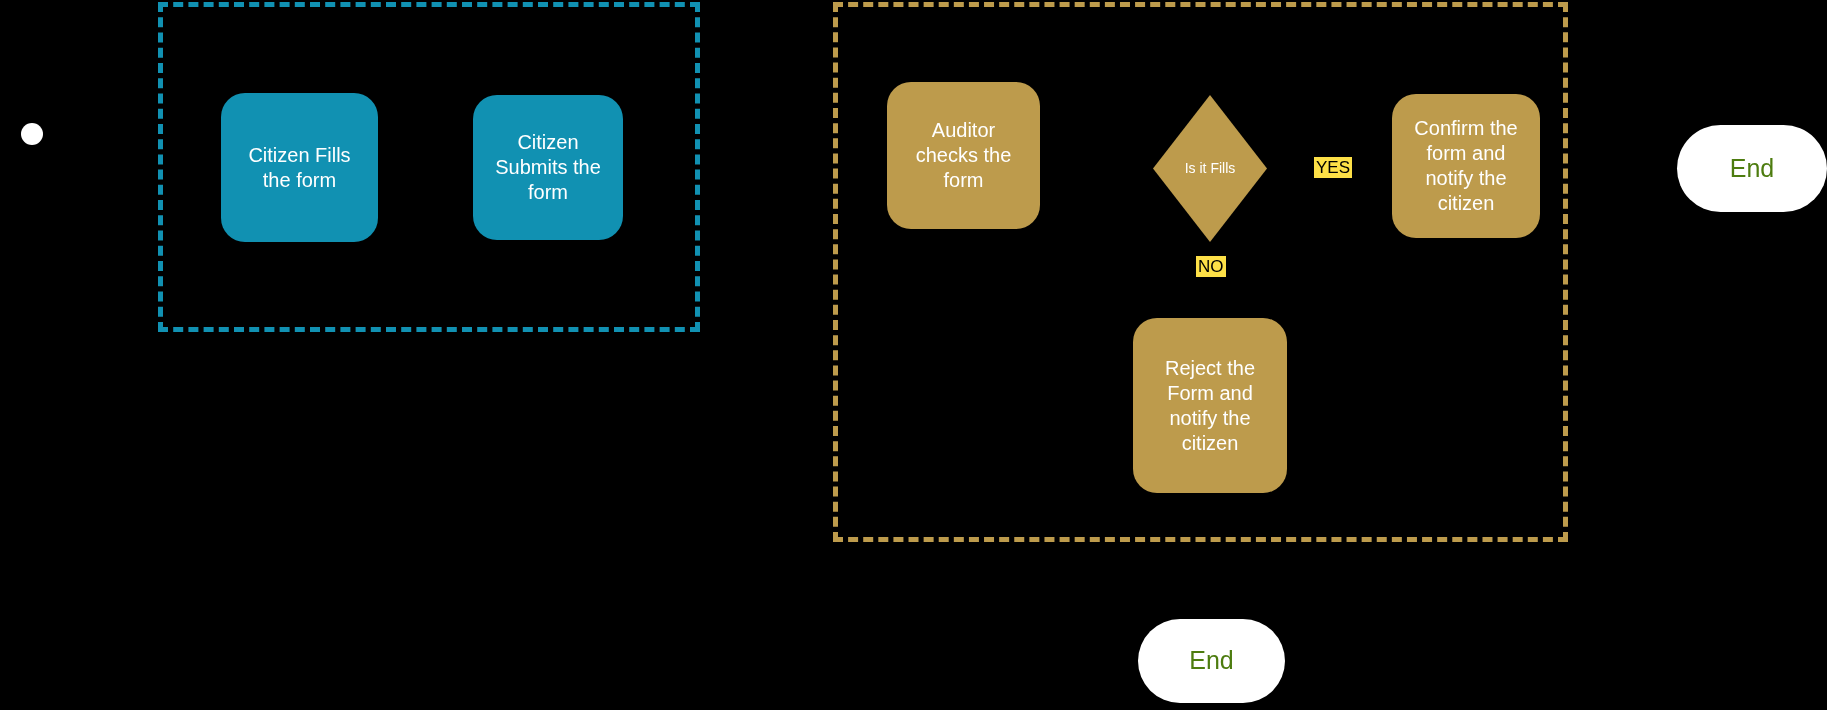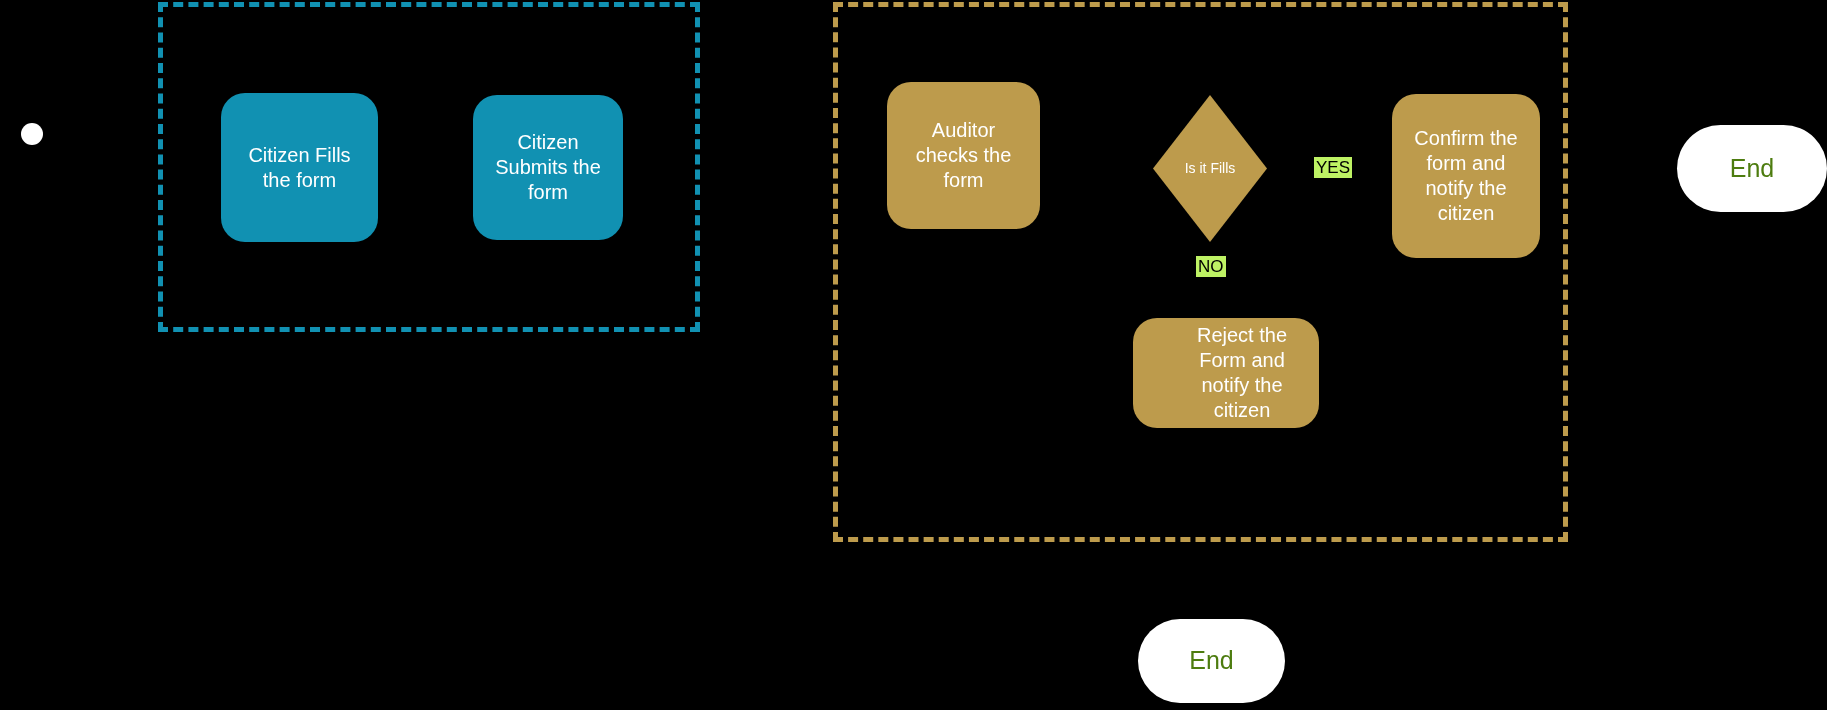--- a/index.html
+++ b/index.html
@@ -43,21 +43,21 @@
     font-size: 25px;
   }
   .start-circle {
     position: absolute;
     width: 22px; height: 22px;
     border-radius: 50%;
     background: #FFFFFF;
   }
   .edge-label {
     position: absolute;
-    background: #bef264;
+    background: #fde047;
     color: #000000;
     font-size: 17px;
     line-height: 21px;
     padding: 0 2px;
   }
 </style>
 </head>
 <body>
 
 <div class="start-circle" style="left:21px; top:123px;"></div>
@@ -76,25 +76,25 @@
 <div class="node task gold-fill" style="left:887px; top:82px; width:153px; height:147px;">Auditor
 checks the
 form</div>
 
 <div class="node diamond gold-fill" style="left:1153px; top:95px; width:114px; height:147px;">Is it Fills</div>
 
 <div class="edge-label" style="left:1314px; top:157px;">YES</div>
 
 <div class="edge-label" style="left:1196px; top:256px;">NO</div>
 
-<div class="node task gold-fill" style="left:1392px; top:94px; width:148px; height:164px;">Confirm the
+<div class="node task gold-fill" style="left:1392px; top:94px; width:148px; height:144px;">Confirm the
 form and
 notify the
 citizen</div>
 
-<div class="node task gold-fill" style="left:1133px; top:318px; width:154px; height:110px;padding-left:32px;">Reject the
+<div class="node task gold-fill" style="left:1133px; top:318px; width:154px; height:175px;">Reject the
 Form and
 notify the
 citizen</div>
 
 <div class="node terminal" style="left:1677px; top:125px; width:150px; height:87px;">End</div>
 
 <div class="node terminal" style="left:1138px; top:619px; width:147px; height:84px;">End</div>
 
 </body></html>

